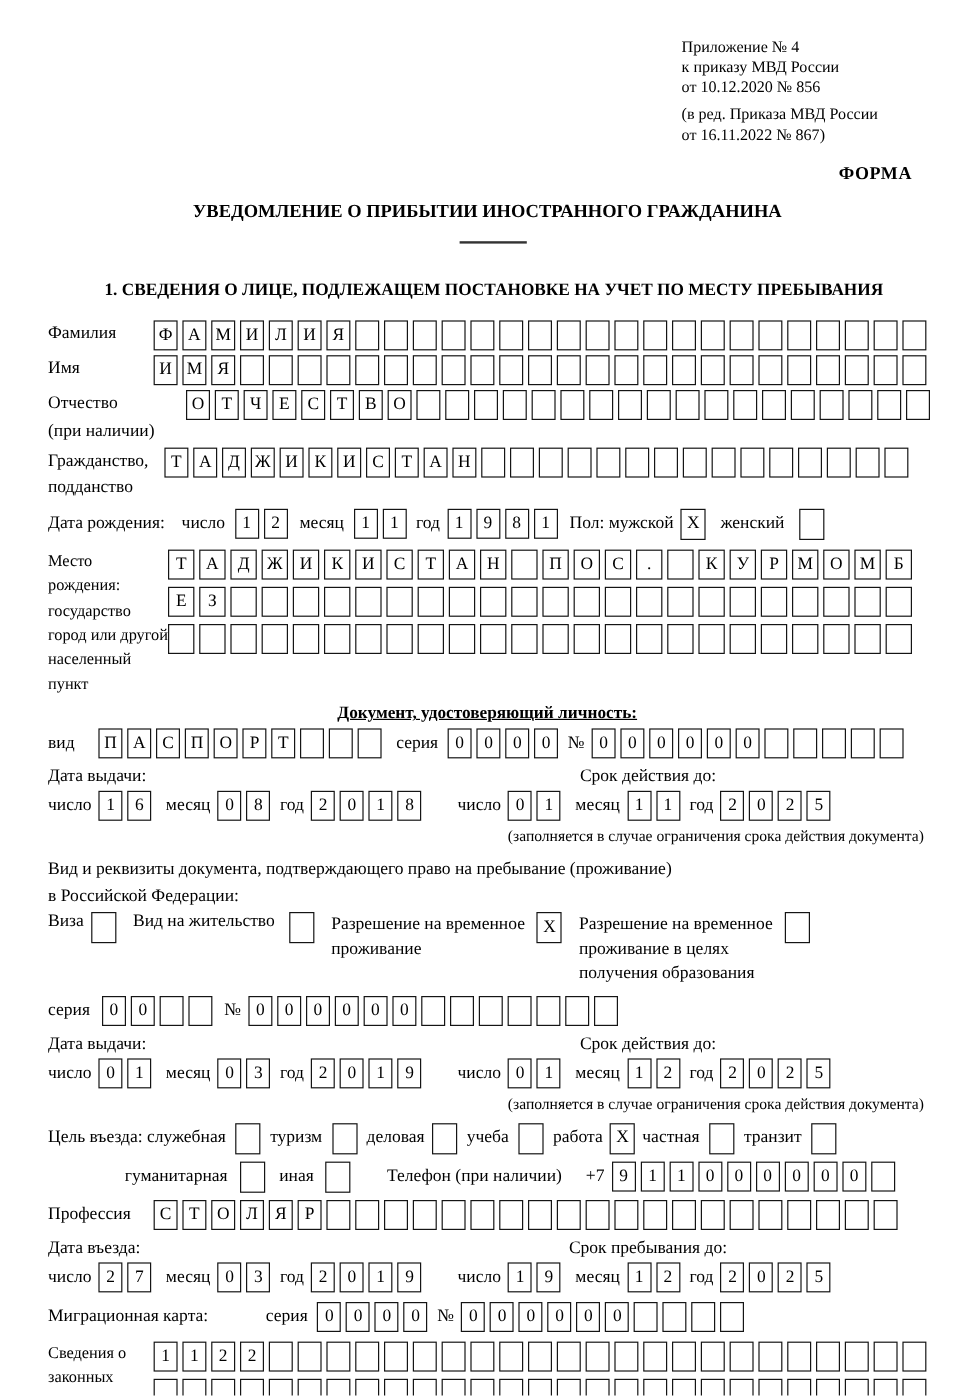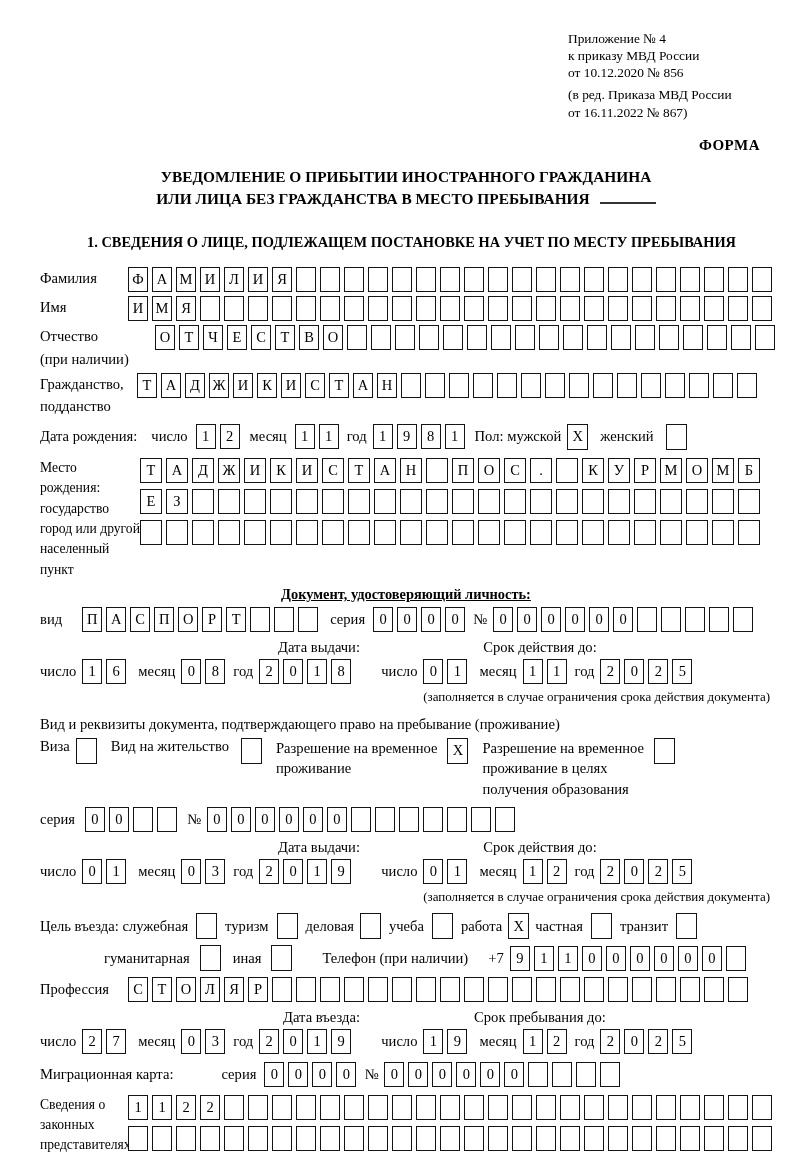--- a/index.html
+++ b/index.html
@@ -46,21 +46,21 @@
 
   
   .chk {
     width:21px; height:26px; flex:none; border:1.7px solid #141414;
     display:flex; align-items:center; justify-content:center; font-size:14.5px; background:#fff;
   }
 
   
   .dochead { text-align:center; font-weight:bold; margin-top:6px; font-size:14.4px;text-decoration:underline; }
   .dhead { display:flex; margin-top:7px; }
-  .dh1 { width:320px; text-align:right; }
+  .dh1 { width:320px; text-align:left; }
   .dh2 { width:340px; text-align:center; margin-left:10px; }
   .dval { display:flex; align-items:center; margin-top:3px; }
   .dval .lbl { margin-right:6px; }
   .gap30 { margin-left:30px; }
   .note { text-align:right; font-size:13px; margin-top:5px; padding-right:2px; }
 
   .optblock { text-align:left; line-height:1.4; }
 </style>
 </head>
 <body>
@@ -74,21 +74,21 @@
     <div class="annex-ed">
       <div>(в ред. Приказа МВД России</div>
       <div>от 16.11.2022 № 867)</div>
     </div>
   </div>
 
   <div class="forma">ФОРМА</div>
 
   <div class="title">
     <div>УВЕДОМЛЕНИЕ О ПРИБЫТИИ ИНОСТРАННОГО ГРАЖДАНИНА</div>
-    <div><span>ИЛИ ЛИЦА БЕЗ ГРАЖДАНСТВА В МЕСТО ПРЕБЫВАНИЯ</span><span class="blank"></span></div>
+    <div><span class="blank"></span></div>
   </div>
 
   <div class="sect">1. СВЕДЕНИЯ О ЛИЦЕ, ПОДЛЕЖАЩЕМ ПОСТАНОВКЕ НА УЧЕТ ПО МЕСТУ ПРЕБЫВАНИЯ</div>
 
   <div class="frow mt16">
     <div class="flabel">Фамилия</div>
     <div class="cells">
         <div class="cell">Ф</div>
         <div class="cell">А</div>
         <div class="cell">М</div>
@@ -412,20 +412,21 @@
         <div class="cell">2</div>
         <div class="cell">0</div>
         <div class="cell">2</div>
         <div class="cell">5</div>
       </div>
   </div>
   <div class="note">(заполняется в случае ограничения срока действия документа)</div>
 
   <div class="mt8" style="line-height:1.55;">
     <div>Вид и реквизиты документа, подтверждающего право на пребывание (проживание)</div>
+    <div>в Российской Федерации:</div>
   </div>
 
   <div class="frow mt2">
     <span class="lbl">Виза</span>
     <div class="chk ml6"></div>
     <span class="lbl ml14">Вид на жительство</span>
     <div class="chk ml12"></div>
     <div class="optblock ml14">
       <div>Разрешение на временное</div>
       <div>проживание</div>

